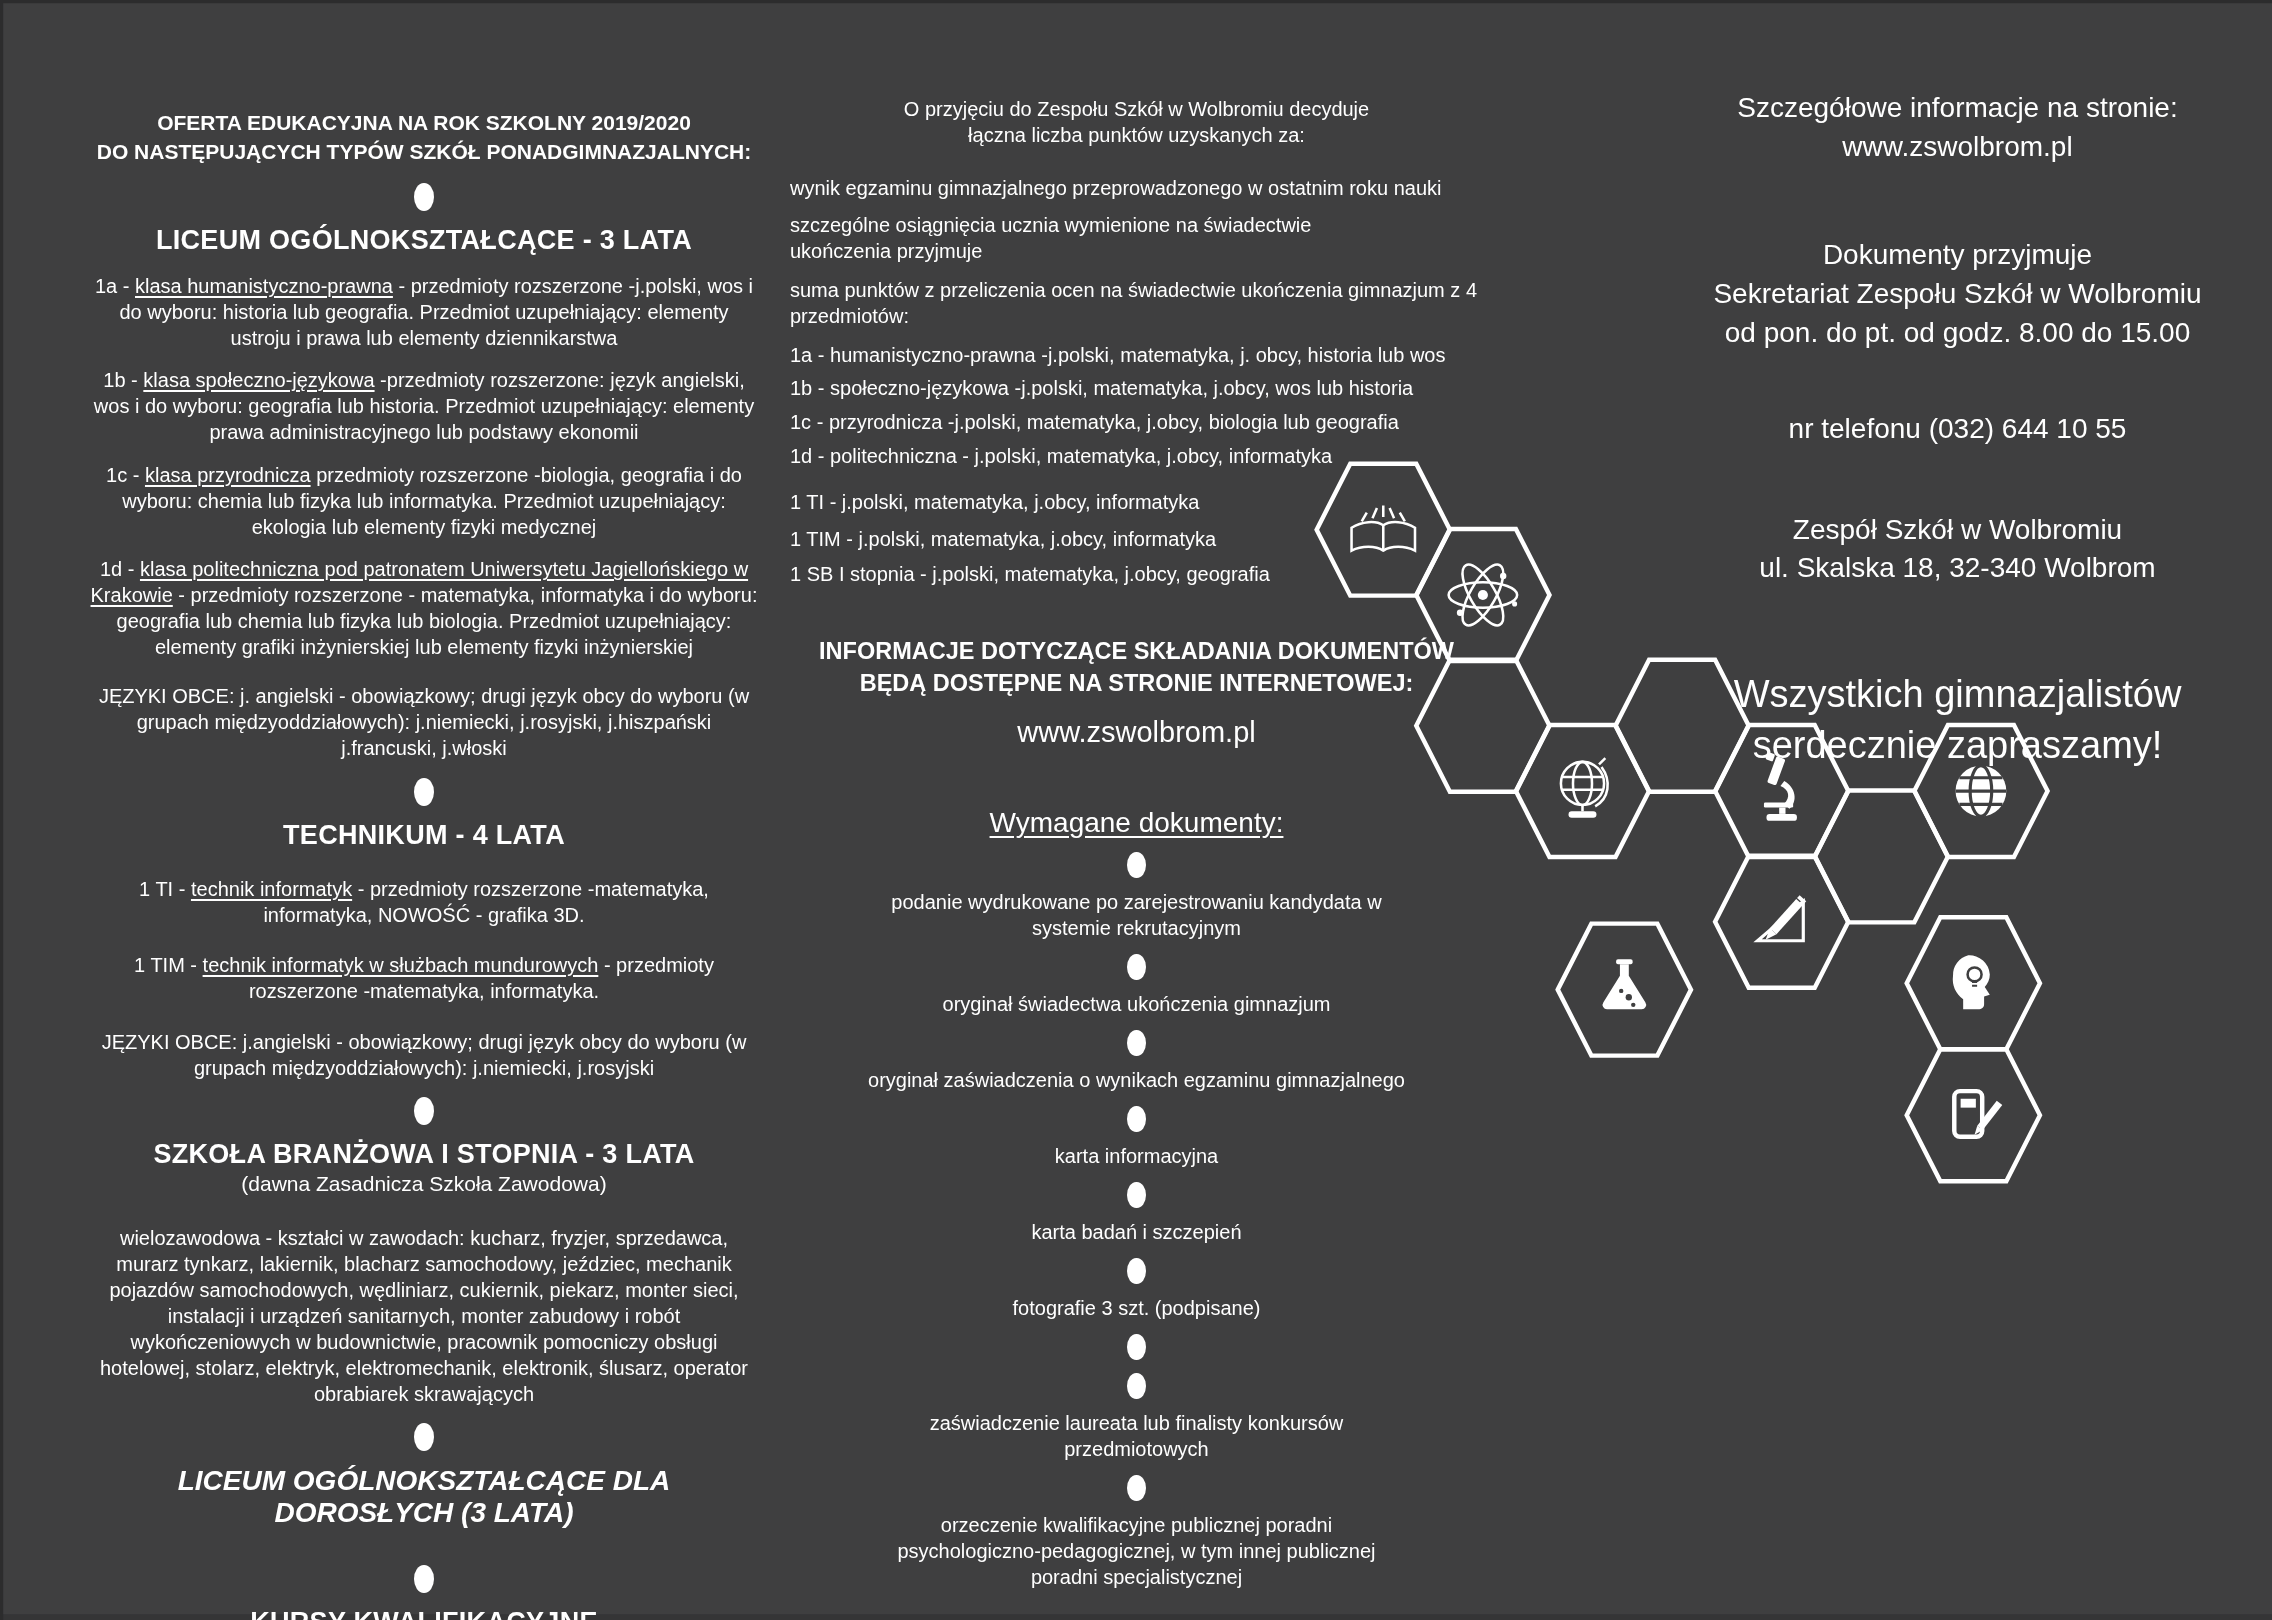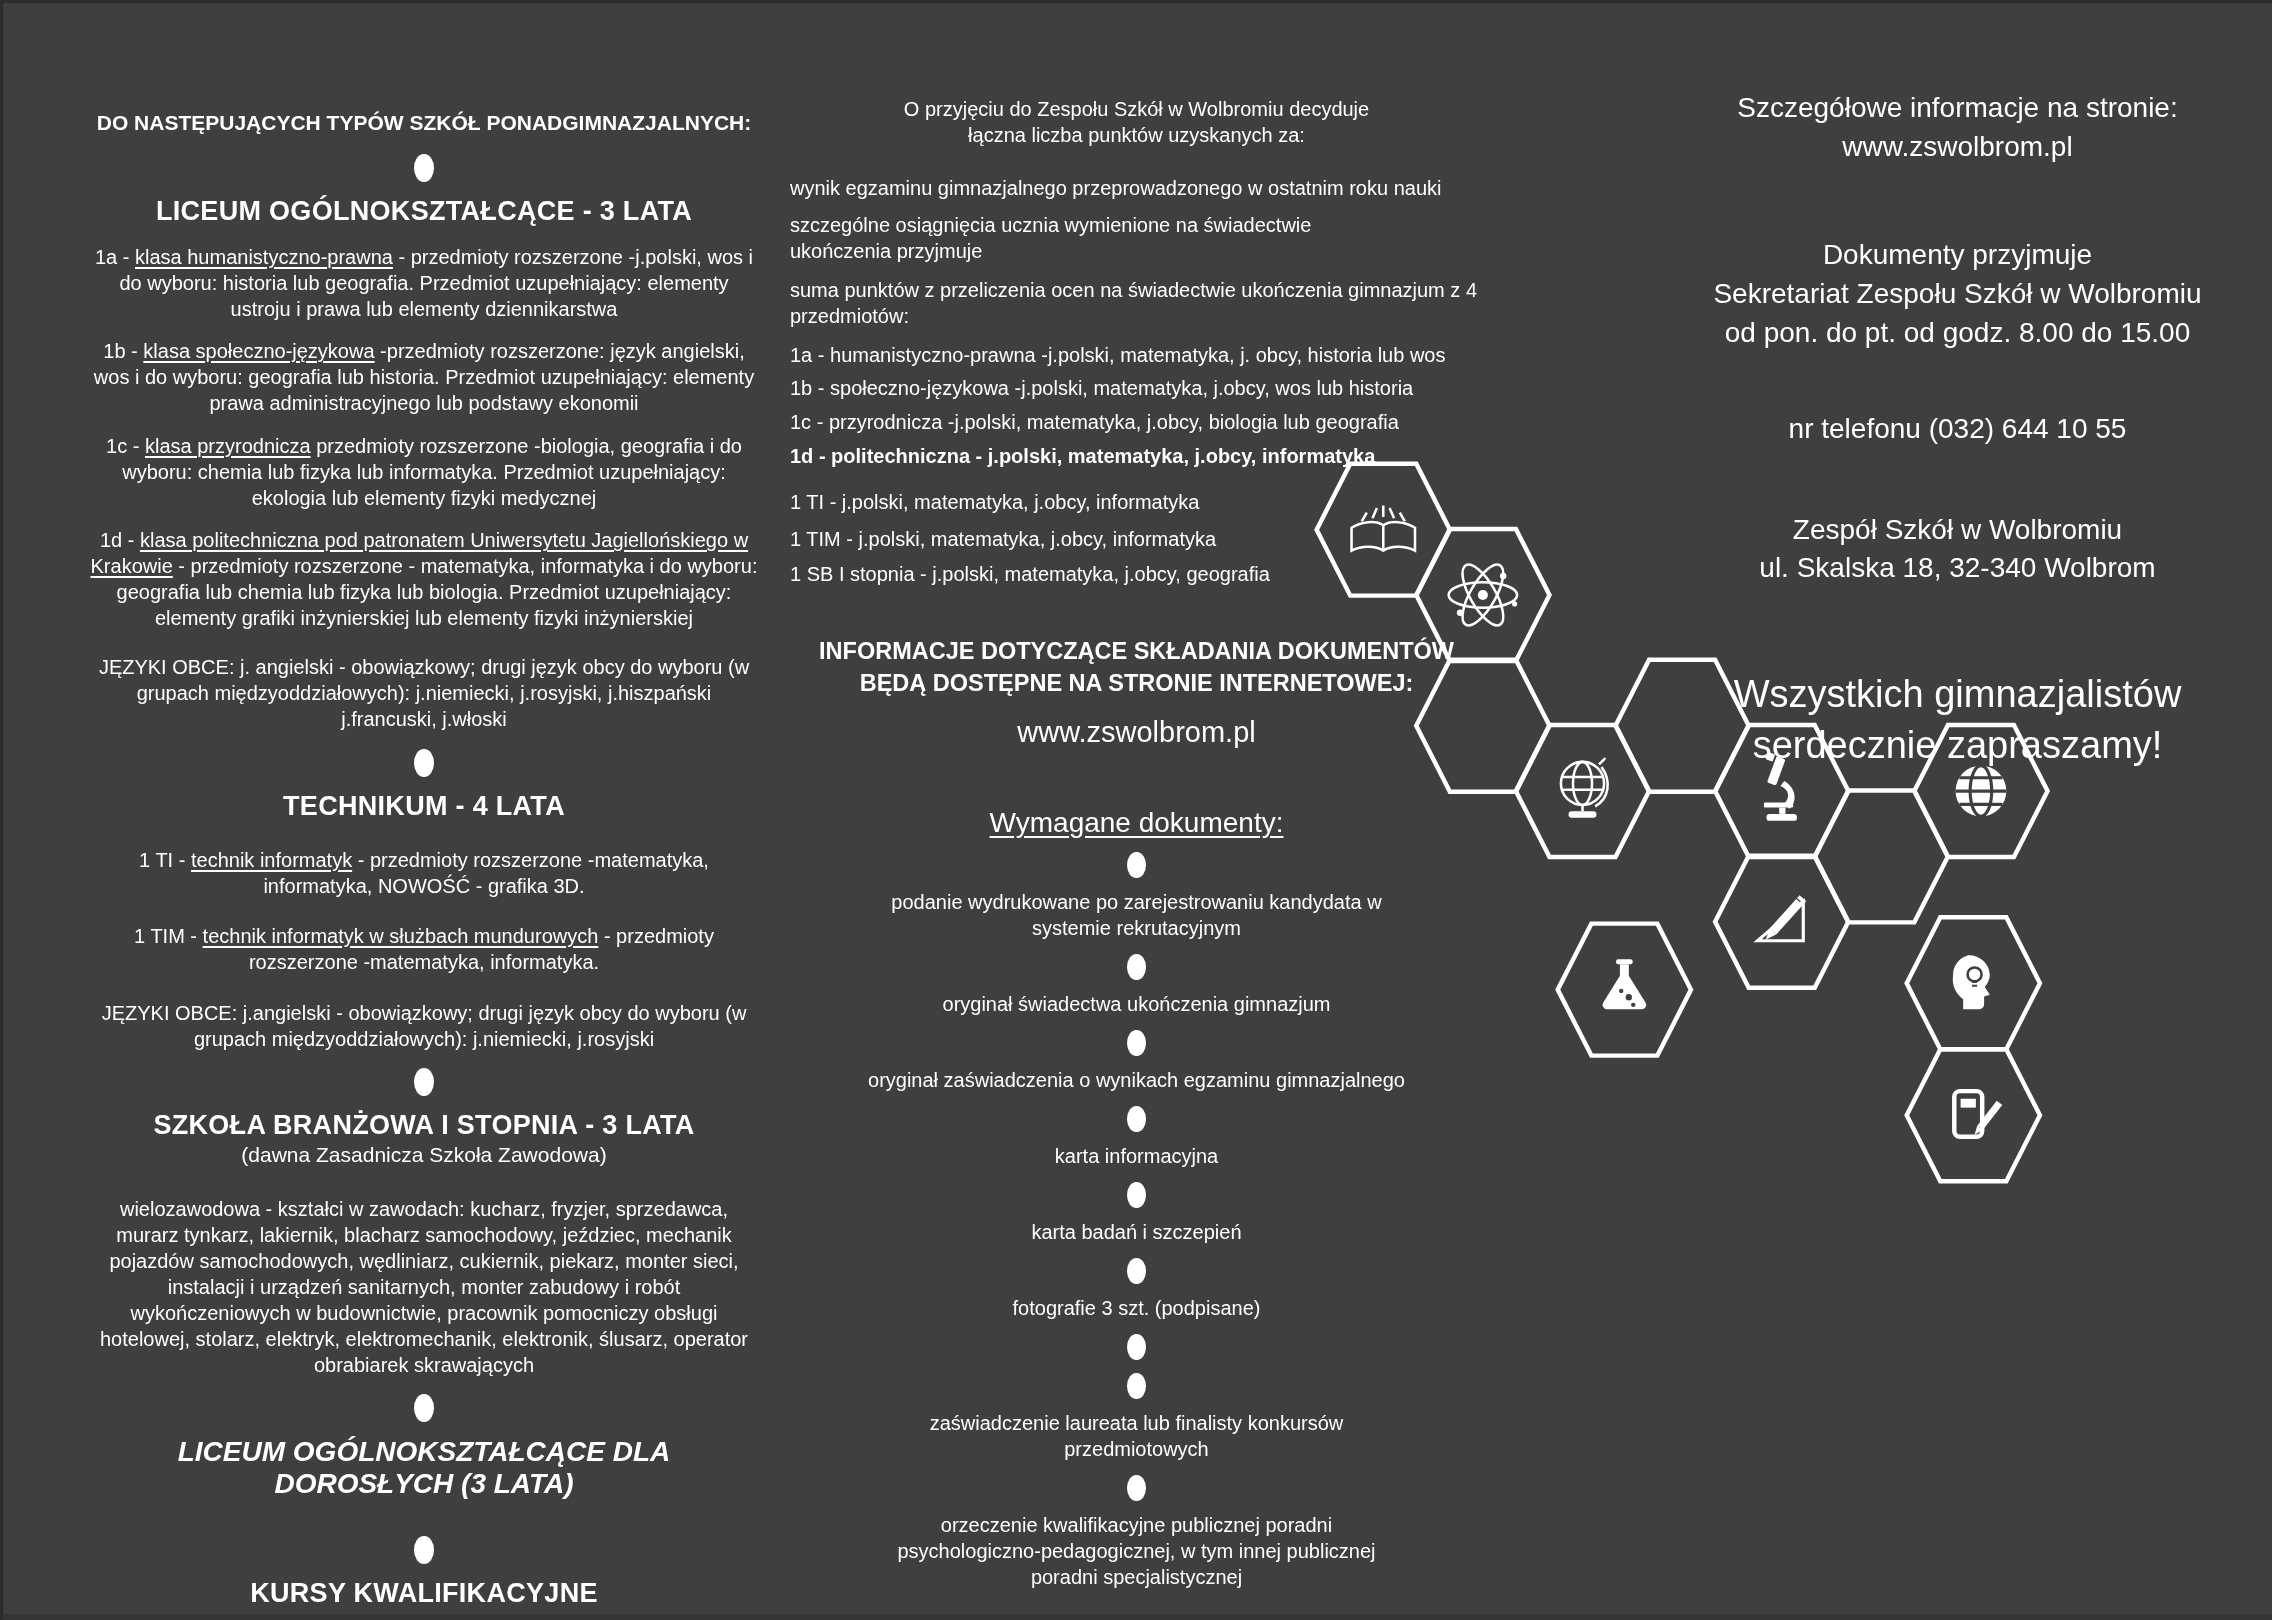--- a/index.html
+++ b/index.html
@@ -40,20 +40,21 @@
   .r-line{font-size:28px;line-height:1.38;}
   .r-invite{font-size:38px;line-height:1.35;}
 
   
   #hexes{position:absolute;left:1288px;top:444px;width:825px;height:755px;}
 </style>
 </head>
 <body>
 
 <div id="col-left" class="col center">
+  <p class="l-head">OFERTA EDUKACYJNA NA ROK SZKOLNY 2019/2020</p>
   <p class="l-head">DO NASTĘPUJĄCYCH TYPÓW SZKÓŁ PONADGIMNAZJALNYCH:</p>
 
   <span class="dot"></span>
   <p class="sec-title">LICEUM OGÓLNOKSZTAŁCĄCE - 3 LATA</p>
 
   <p class="body31 blk"><span>1a - </span><span class="u">klasa humanistyczno-prawna</span><span> - przedmioty rozszerzone -j.polski, wos i do wyboru: historia lub geografia. Przedmiot uzupełniający: elementy ustroju i prawa lub elementy dziennikarstwa</span></p>
   <p class="body31 blk"><span>1b - </span><span class="u">klasa społeczno-językowa</span><span> -przedmioty rozszerzone: język angielski, wos i do wyboru: geografia lub historia. Przedmiot uzupełniający: elementy prawa administracyjnego lub podstawy ekonomii</span></p>
   <p class="body31 blk"><span>1c - </span><span class="u">klasa przyrodnicza</span><span> przedmioty rozszerzone  -biologia, geografia i do wyboru: chemia  lub fizyka lub informatyka. Przedmiot uzupełniający: ekologia lub elementy fizyki medycznej</span></p>
   <p class="body31 blk"><span>1d - </span><span class="u">klasa politechniczna pod patronatem Uniwersytetu Jagiellońskiego w Krakowie</span><span> - przedmioty rozszerzone - matematyka, informatyka i do wyboru: geografia lub chemia lub fizyka lub biologia. Przedmiot uzupełniający: elementy grafiki inżynierskiej lub elementy fizyki inżynierskiej</span></p>
 
@@ -89,21 +90,21 @@
   <div class="leftal" style="margin-top:27px;">
     <p class="body31">wynik egzaminu gimnazjalnego przeprowadzonego w ostatnim roku nauki</p>
     <p class="body31" style="margin-top:11.4px;max-width:584px;">szczególne osiągnięcia ucznia wymienione na świadectwie ukończenia przyjmuje</p>
     <p class="body31" style="margin-top:12.7px;">suma punktów z przeliczenia ocen na świadectwie ukończenia gimnazjum z 4 przedmiotów:</p>
   </div>
 
   <div class="leftal" style="margin-top:12.7px;">
     <p class="body31" style="margin-top:6.3px;">1a - humanistyczno-prawna -j.polski, matematyka, j. obcy, historia lub wos</p>
     <p class="body31" style="margin-top:7.6px;">1b - społeczno-językowa -j.polski, matematyka, j.obcy, wos lub historia</p>
     <p class="body31" style="margin-top:7.6px;">1c -  przyrodnicza -j.polski, matematyka, j.obcy, biologia lub geografia</p>
-    <p class="body31" style="margin-top:7.6px;font-weight:bold;">1d - politechniczna - j.polski, matematyka, j.obcy, informatyka</p>
+    <p class="body31" style="margin-top:7.6px;">1d - politechniczna - j.polski, matematyka, j.obcy, informatyka</p>
     <p class="body31" style="margin-top:20px;">1 TI - j.polski, matematyka, j.obcy, informatyka</p>
     <p class="body31" style="margin-top:11.4px;">1 TIM - j.polski, matematyka, j.obcy, informatyka</p>
     <p class="body31" style="margin-top:9px;">1 SB I stopnia - j.polski, matematyka, j.obcy, geografia</p>
   </div>
 
   <div class="center" style="margin-top:49px;">
     <p class="m-info-head">INFORMACJE DOTYCZĄCE SKŁADANIA DOKUMENTÓW</p>
     <p class="m-info-head">BĘDĄ DOSTĘPNE NA STRONIE INTERNETOWEJ:</p>
     <p class="m-www" style="margin-top:16.5px;">www.zswolbrom.pl</p>
     <p class="m-docs-head" style="margin-top:58px;">Wymagane dokumenty:</p>

